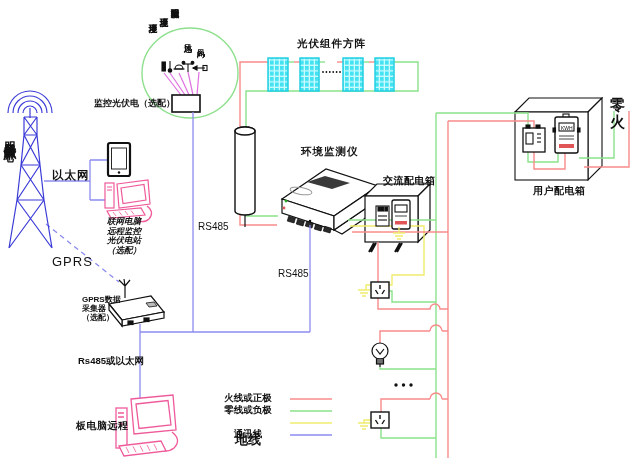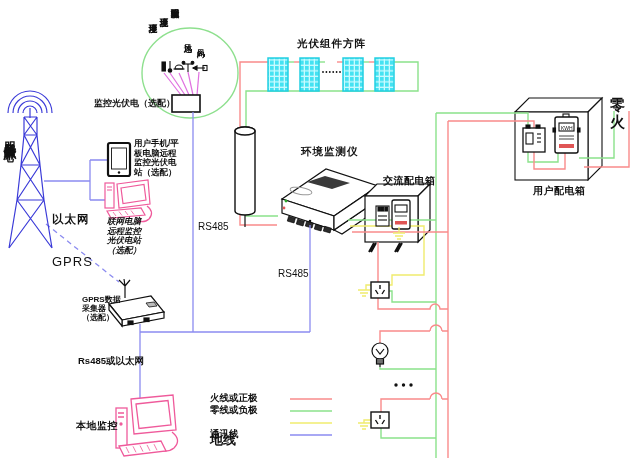--- a/index.html
+++ b/index.html
@@ -2,21 +2,21 @@
 <html><head>
 <meta charset="utf-8">
 <style>
   html,body{margin:0;padding:0;background:#fff;}
   .stage{position:relative;width:638px;height:463px;background:#fff;overflow:hidden;
          font-family:"Liberation Sans","DejaVu Sans",sans-serif;color:#111;}
   .stage svg{position:absolute;left:0;top:0;}
   .lbl{position:absolute;white-space:pre-line;line-height:1.12;color:#111;}
   .b{font-weight:bold;}
   .vtext{writing-mode:vertical-rl;text-orientation:upright;letter-spacing:1px;}
-  .right{text-align:left;}
+  .right{text-align:center;}
 </style>
 </head>
 <body>
 
 <div class="stage">
 <svg width="638" height="463" viewBox="0 0 638 463">
   <defs>
     <pattern id="pv" width="5" height="5.5" patternUnits="userSpaceOnUse">
       <rect width="5" height="5.5" fill="#45e2f2"></rect>
       <rect x="3.7" width="1.3" height="5.5" fill="#c9fbff"></rect>
@@ -285,50 +285,46 @@
 
   <g stroke-width="1.6" fill="none">
     <line x1="290" y1="399" x2="332" y2="399" stroke="#f98b8b"></line>
     <line x1="290" y1="411" x2="332" y2="411" stroke="#8be28b"></line>
     <line x1="290" y1="423" x2="332" y2="423" stroke="#f0ec6e"></line>
     <line x1="290" y1="435" x2="332" y2="435" stroke="#8b8bf0"></line>
   </g>
 </svg>
 
 <div class="lbl vtext b" style="left:3px;top:132px;font-size:12.5px;height:120px;">服务器云计算中心</div>
-<div class="lbl b" style="left:52px;top:169px;font-size:11.5px;letter-spacing:1px;margin-top:44px;">以太网</div>
+<div class="lbl b" style="left:52px;top:169px;font-size:11.5px;letter-spacing:1px;">以太网</div>
 <div class="lbl" style="left:52px;top:255px;font-size:13px;letter-spacing:1px;">GPRS</div>
 <div class="lbl b" style="left:94px;top:98px;font-size:9px;">监控光伏电（选配）</div>
 
 <div class="lbl vtext b" style="left:148px;top:17px;font-size:8.5px;letter-spacing:0;">环境湿度</div>
 <div class="lbl vtext b" style="left:159px;top:11px;font-size:8.5px;letter-spacing:0;">环境温度</div>
 <div class="lbl vtext b" style="left:170px;top:2px;font-size:8.5px;letter-spacing:0;">太阳辐射强度</div>
 <div class="lbl vtext b" style="left:183px;top:37px;font-size:8.5px;letter-spacing:0;">风速</div>
 <div class="lbl vtext b" style="left:196px;top:42px;font-size:8.5px;letter-spacing:0;">风向</div>
 
 <div class="lbl b" style="left:297px;top:38px;font-size:10.5px;letter-spacing:1px;">光伏组件方阵</div>
 <div class="lbl b" style="left:301px;top:146px;font-size:10.5px;letter-spacing:1px;">环境监测仪</div>
 <div class="lbl b" style="left:383px;top:175px;font-size:10px;letter-spacing:0.5px;">交流配电箱</div>
 <div class="lbl b" style="left:533px;top:185px;font-size:10px;letter-spacing:0.5px;">用户配电箱</div>
 <div class="lbl b" style="left:610px;top:97px;font-size:15px;letter-spacing:1px;">零火</div>
 
 <div class="lbl" style="left:198px;top:221px;font-size:10px;">RS485</div>
 <div class="lbl" style="left:278px;top:268px;font-size:10px;">RS485</div>
 
-<div class="lbl b" style="left:134px;top:139px;font-size:8.5px;">用户手机/平
-板电脑远程
-监控光伏电
-站（选配）</div>
 <div class="lbl b" style="left:107px;top:217px;font-size:8.5px;font-style:italic;">联网电脑
 远程监控
 光伏电站
 （选配）</div>
 <div class="lbl b" style="left:82px;top:296px;font-size:8px;">GPRS数据
 采集器
 （选配）</div>
 <div class="lbl b" style="left:78px;top:356px;font-size:9.5px;text-align:center;">Rs485或以太网</div>
-<div class="lbl b" style="left:76px;top:420px;font-size:10px;letter-spacing:0.5px;">本地监控</div>
+<div class="lbl b" style="left:76px;top:420px;font-size:10px;letter-spacing:0.5px;">板电脑远程</div>
 
 <div class="lbl b right" style="left:210px;top:393px;width:76px;font-size:9.5px;">火线或正极</div>
 <div class="lbl b right" style="left:210px;top:405px;width:76px;font-size:9.5px;">零线或负极</div>
 <div class="lbl b right" style="left:210px;top:417px;width:76px;font-size:13px;margin-top:16px;">地线</div>
 <div class="lbl b right" style="left:210px;top:429px;width:76px;font-size:9.5px;">通讯线</div>
 </div>
 
 </body></html>

